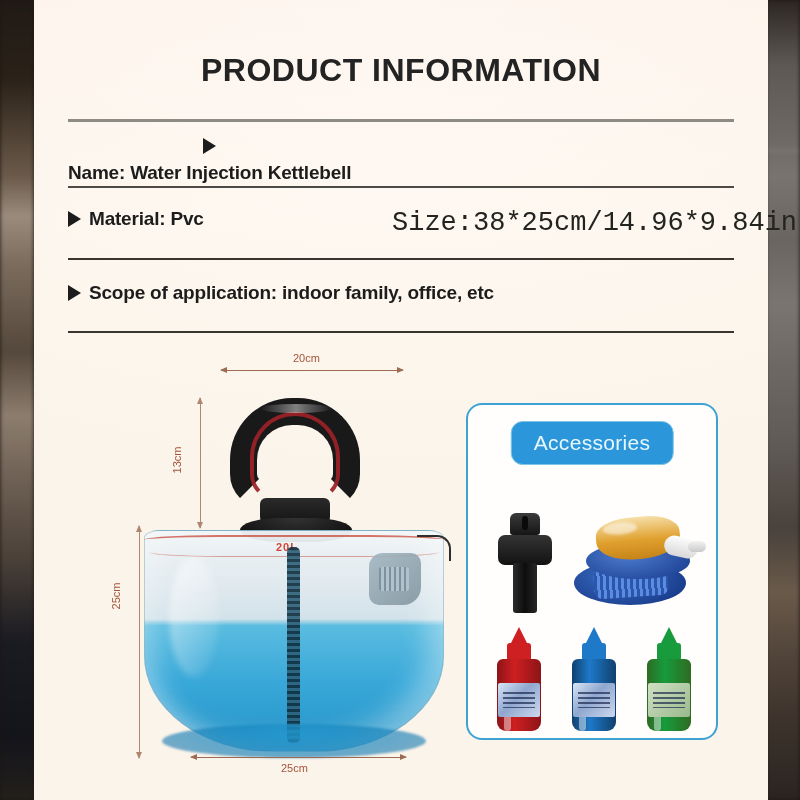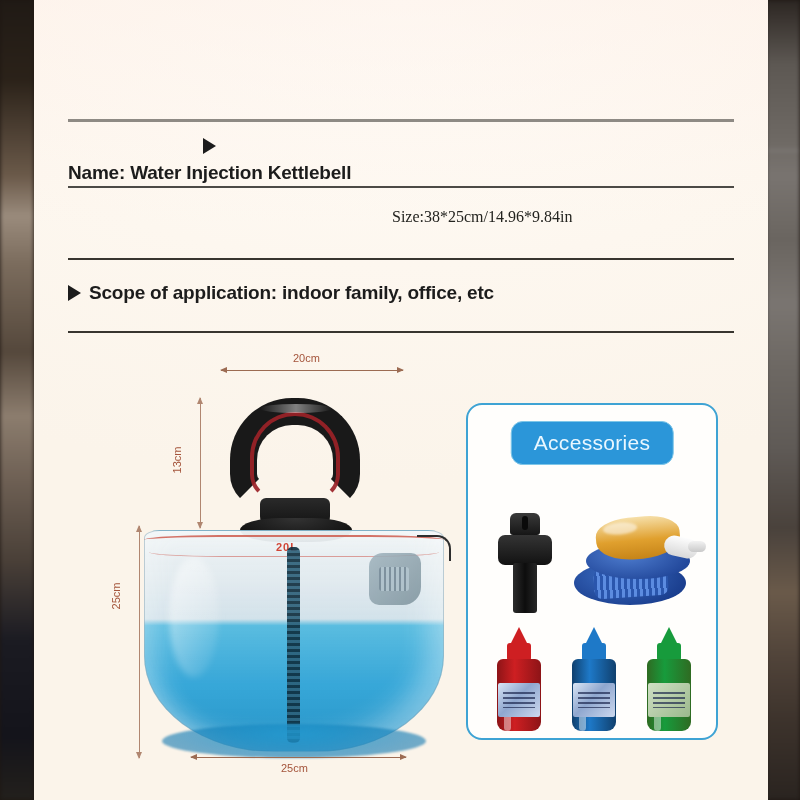--- a/index.html
+++ b/index.html
@@ -73,22 +73,22 @@
   }
   .spec .txt {
     font-size:19px; font-weight:bold; color:#1c1c1c;
     white-space:nowrap; letter-spacing:-.2px;
   }
   .s1 { top:138px;flex-direction:column; }
   .s2 { top:208px; }
   .s3 { top:282px; }
   .sizeval {
     position:absolute; left:358px; top:208px;
-    font-size:16px; color:#23231f; white-space:nowrap;
-    font-family:Liberation Serif, serif;
+    font-size:27px; color:#23231f; white-space:nowrap;
+    font-family:Liberation Mono, monospace;
   }
 
   
   #diagram { position:absolute; left:0; top:350px; width:734px; height:450px; }
 
   
   .dim-h, .dim-v { position:absolute; }
   .dim-h { height:1px; background:#9c6b52; }
   .dim-h:before, .dim-h:after{
     content:""; position:absolute; top:-3px; width:0;height:0;
@@ -325,31 +325,36 @@
 </head>
 <body>
 
 <div id="bg">
   <div class="bg-left"></div>
   <div class="bg-right"></div>
 </div>
 
 <div id="card">
 
+  <div class="title">PRODUCT INFORMATION</div>
 
   <div class="divider d1"></div>
   <div class="divider d2"></div>
   <div class="divider d3"></div>
   <div class="divider d4"></div>
 
   <div class="spec s1">
     <span class="tri"></span>
     <span class="txt">Name: Water Injection Kettlebell</span>
   </div>
 
+  <div class="spec s2">
+    <span class="tri"></span>
+    <span class="txt">Material: Pvc</span>
+  </div>
   <div class="sizeval">Size:38*25cm/14.96*9.84in</div>
 
   <div class="spec s3">
     <span class="tri"></span>
     <span class="txt">Scope of application: indoor family, office, etc</span>
   </div>
 
   <div id="diagram">
 
     <div id="kettle">

